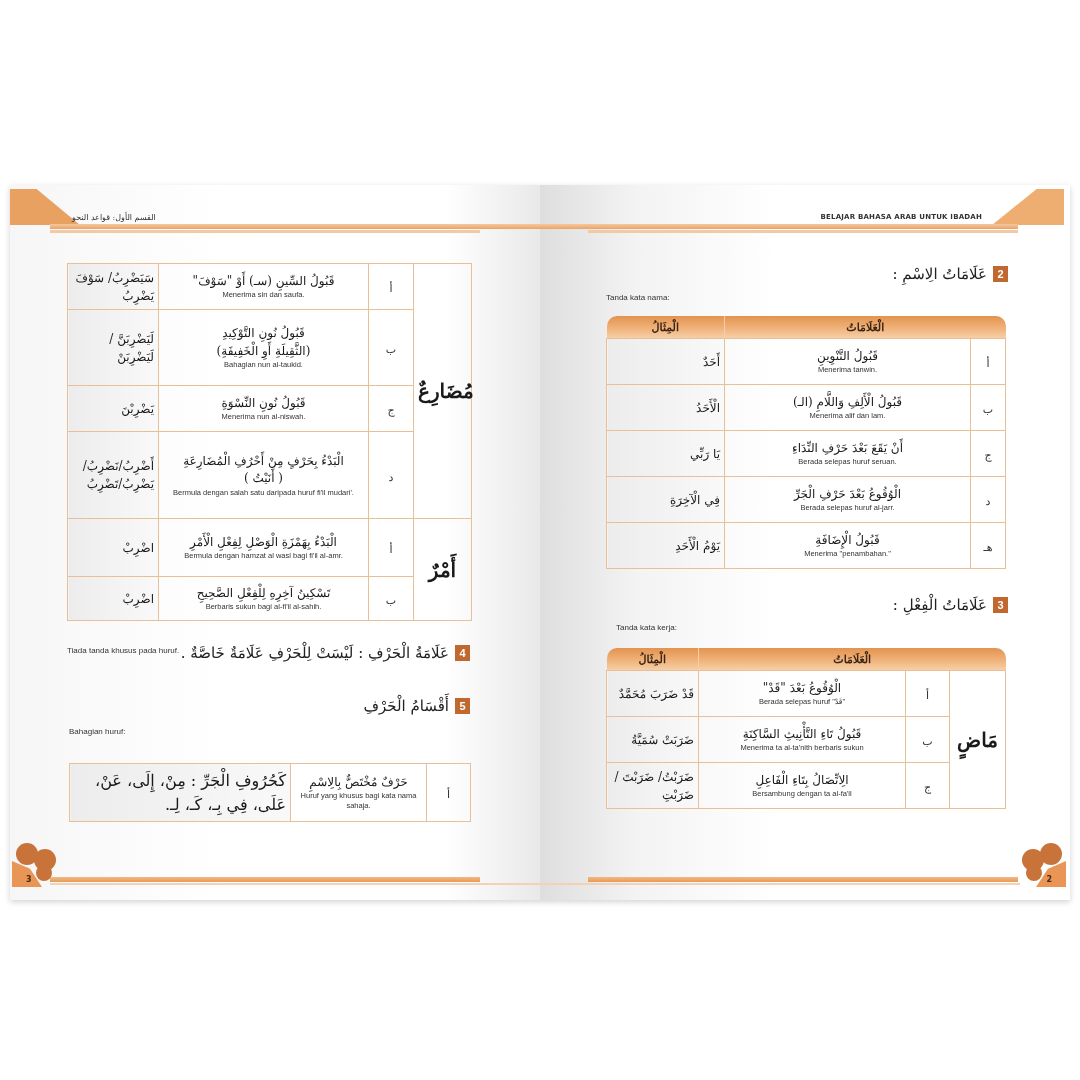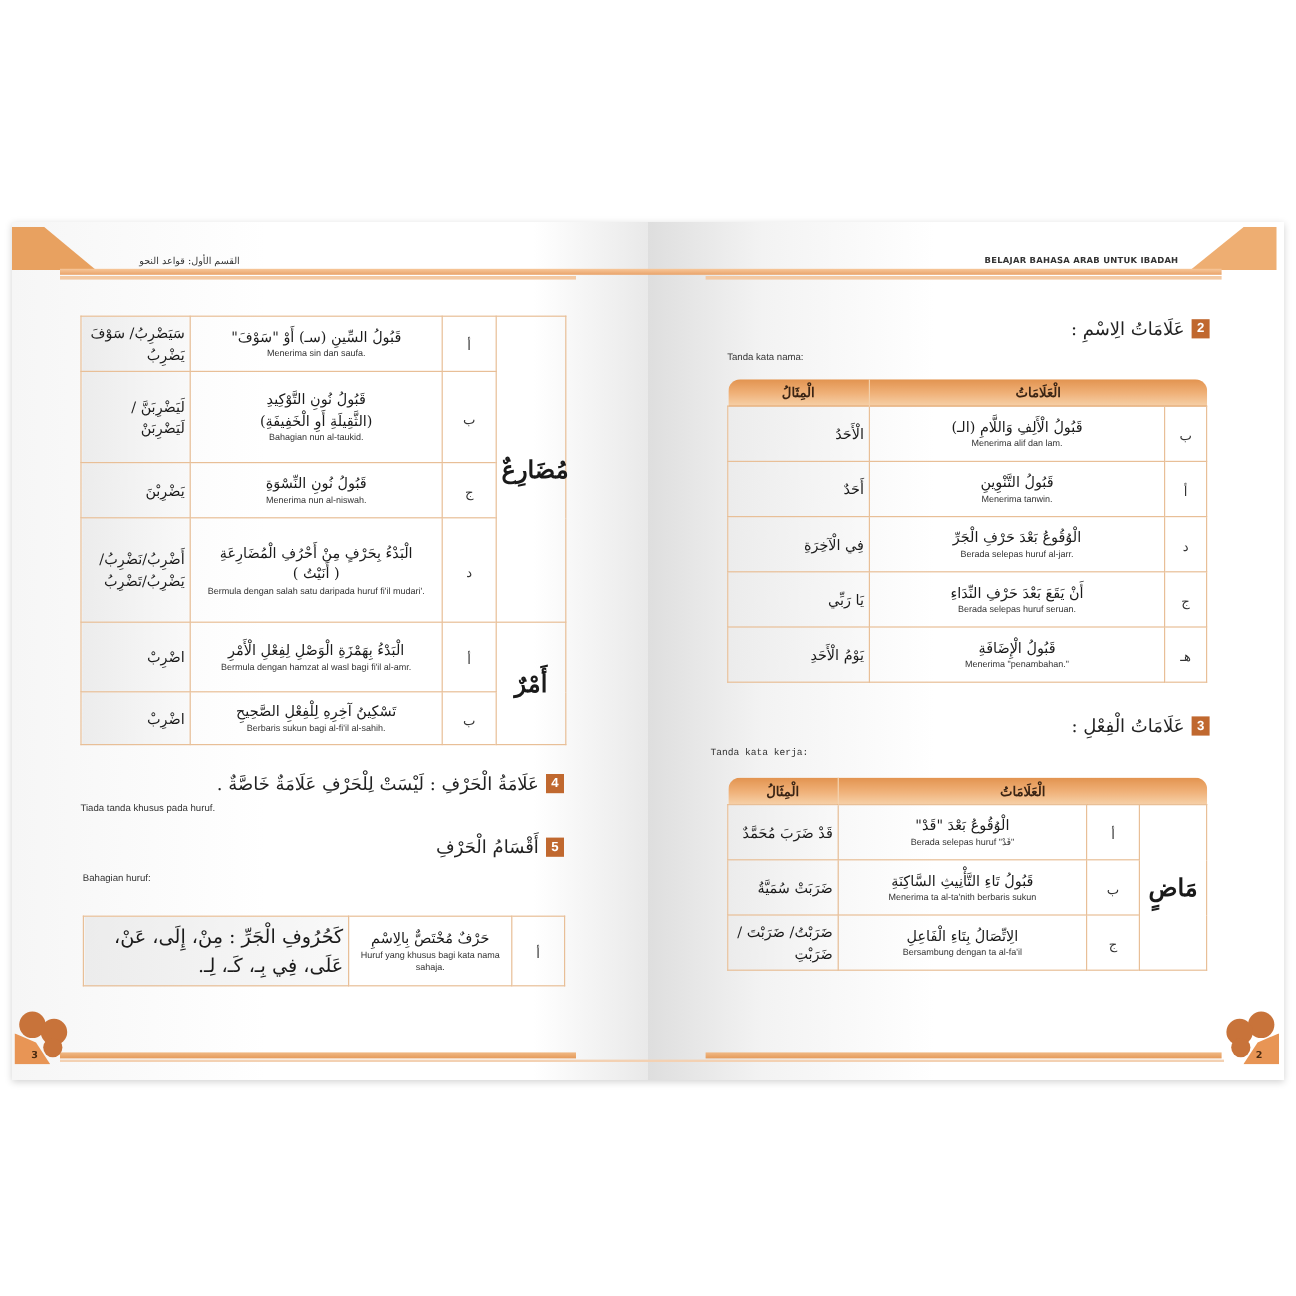--- a/index.html
+++ b/index.html
@@ -7,21 +7,21 @@
   .book { position:absolute; left:10px; top:185px; width:1060px; height:715px; box-shadow:0 2px 6px rgba(0,0,0,0.18); }
   .page { position:absolute; top:0; height:715px; overflow:hidden; }
   .page.left { left:0; width:530px; background:linear-gradient(to right,#f6f6f6 0%, #ffffff 40%, #ffffff 82%, #e9e9e9 100%); }
   .page.right { left:530px; width:530px; background:linear-gradient(to right,#dedede 0%, #f3f3f3 18%, #ffffff 45%, #ffffff 100%); }
 
   
   .hdr-line { position:absolute; height:5px; background:linear-gradient(to bottom,#f7c79a,#e9a36a); }
   .hdr-line2 { position:absolute; height:3px; background:#f3c9a3; }
   .corner-tl { position:absolute; left:0; top:4px; width:70px; height:36px; background:#e8a160; clip-path:polygon(0 0, 38% 0, 100% 100%, 0 100%); }
   .corner-tr { position:absolute; right:6px; top:4px; width:72px; height:36px; background:#eeae72; clip-path:polygon(62% 0, 100% 0, 100% 100%, 0 100%); }
-  .running-head { position:absolute; font-size:7px; font-weight:bold; color:#333; letter-spacing:0.2px;margin-left:44px; }
+  .running-head { position:absolute; font-size:7px; font-weight:bold; color:#333; letter-spacing:0.2px; }
 
   
   .ftr-line { position:absolute; height:5px; background:linear-gradient(to bottom,#f0b985,#e59a5a); }
   .ftr-line2 { position:absolute; height:2px; background:#f3d1b3; }
   .flower { position:absolute; width:48px; height:46px; }
   .flower .p1 { position:absolute; width:22px; height:22px; border-radius:50%; background:#c8733a; }
   .flower .base { position:absolute; background:#e89555; }
   .page-num { position:absolute; font-size:8px; font-weight:bold; color:#4a2a10; }
 
   
@@ -126,21 +126,21 @@
             </td>
         <td><span class="let">ب</span></td>
       </tr>
     </tbody>
       </table>
 
     <div class="sec" style="right:70px; top:459px;">
       <span class="sec-num">4</span>
       <span class="sec-title">عَلَامَةُ الْحَرْفِ : لَيْسَتْ لِلْحَرْفِ عَلَامَةٌ خَاصَّةٌ .</span>
     </div>
-    <div class="note" style="left:57px; top:484px;">Tiada tanda khusus pada huruf.</div>
+    <div class="note" style="left:57px; top:461px;">Tiada tanda khusus pada huruf.</div>
 
     <div class="sec" style="right:70px; top:512px;">
       <span class="sec-num">5</span>
       <span class="sec-title">أَقْسَامُ الْحَرْفِ</span>
     </div>
     <div class="note" style="left:59px; top:542px;">Bahagian huruf:</div>
 
     <table style="left:59px; top:578px; width:401px;">
       <colgroup>
           <col style="width:221px">
@@ -190,76 +190,76 @@
           <col style="width:246px">
           <col style="width:35px">
         </colgroup>
       <tbody>
           <tr class="thead">
         <th class="first">الْمِثَالُ</th>
         <th class="last" colspan="2">الْعَلَامَاتُ</th>
       </tr>
       <tr style="height:46px">
         <td class="ex-cell">
+              <div class="ex">أَحَدٌ</div>
+            </td>
+        <td>
+              <div class="ar">قَبُولُ التَّنْوِينِ</div>
+              <div class="ms">Menerima tanwin.</div>
+            </td>
+        <td><span class="let">أ</span></td>
+      </tr>
+      <tr style="height:46px">
+        <td class="ex-cell">
               <div class="ex">الْأَحَدُ</div>
             </td>
         <td>
               <div class="ar">قَبُولُ الْأَلِفِ وَاللَّامِ (الـ)</div>
               <div class="ms">Menerima alif dan lam.</div>
             </td>
         <td><span class="let">ب</span></td>
       </tr>
       <tr style="height:46px">
         <td class="ex-cell">
-              <div class="ex">أَحَدٌ</div>
-            </td>
-        <td>
-              <div class="ar">قَبُولُ التَّنْوِينِ</div>
-              <div class="ms">Menerima tanwin.</div>
-            </td>
-        <td><span class="let">أ</span></td>
+              <div class="ex">يَا رَبِّي</div>
+            </td>
+        <td>
+              <div class="ar">أَنْ يَقَعَ بَعْدَ حَرْفِ النِّدَاءِ</div>
+              <div class="ms">Berada selepas huruf seruan.</div>
+            </td>
+        <td><span class="let">ج</span></td>
       </tr>
       <tr style="height:46px">
         <td class="ex-cell">
               <div class="ex">فِي الْآخِرَةِ</div>
             </td>
         <td>
               <div class="ar">الْوُقُوعُ بَعْدَ حَرْفِ الْجَرِّ</div>
               <div class="ms">Berada selepas huruf al-jarr.</div>
             </td>
         <td><span class="let">د</span></td>
-      </tr>
-      <tr style="height:46px">
-        <td class="ex-cell">
-              <div class="ex">يَا رَبِّي</div>
-            </td>
-        <td>
-              <div class="ar">أَنْ يَقَعَ بَعْدَ حَرْفِ النِّدَاءِ</div>
-              <div class="ms">Berada selepas huruf seruan.</div>
-            </td>
-        <td><span class="let">ج</span></td>
       </tr>
       <tr style="height:46px">
         <td class="ex-cell">
               <div class="ex">يَوْمُ الْأَحَدِ</div>
             </td>
         <td>
               <div class="ar">قَبُولُ الْإِضَافَةِ</div>
               <div class="ms">Menerima "penambahan."</div>
             </td>
         <td><span class="let">هـ</span></td>
       </tr>
     </tbody>
       </table>
 
     <div class="sec" style="right:62px; top:411px;">
       <span class="sec-num">3</span>
       <span class="sec-title">عَلَامَاتُ الْفِعْلِ :</span>
     </div>
-    <div class="note" style="left:52px; top:438px;font-family:Liberation Mono, monospace;">Tanda kata kerja:</div>
+    <div class="note" style="left:76px; top:438px;">Tanda kata kerja:</div>
 
     <table style="left:66px; top:463px; width:399px;">
       <colgroup>
           <col style="width:92px">
           <col style="width:207px">
           <col style="width:44px">
           <col style="width:56px">
         </colgroup>
       <tbody>
           <tr class="thead">

